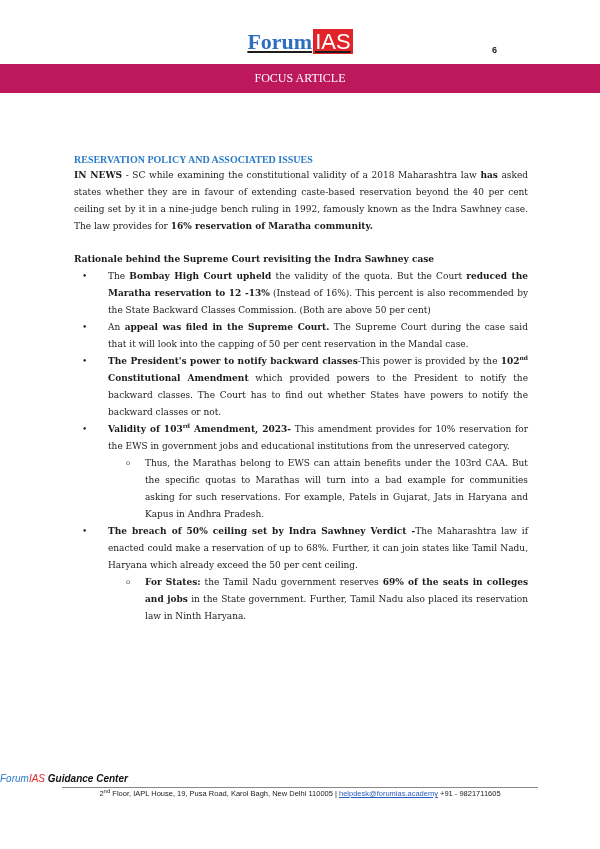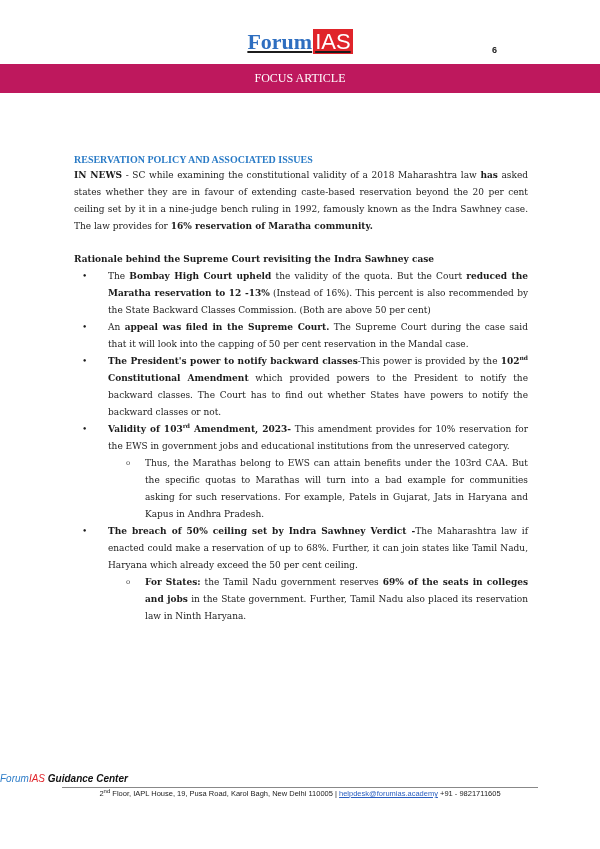--- a/index.html
+++ b/index.html
@@ -43,21 +43,21 @@
 <div class="logo">
   <span class="forum">Forum</span><span class="ias">IAS</span>
 </div>
 <div class="page-num">6</div>
 <div class="band">
   <span>FOCUS ARTICLE</span>
 </div>
 
 <div class="content">
   <div class="title">RESERVATION POLICY AND ASSOCIATED ISSUES</div>
-  <p><b>IN NEWS</b><span> - SC while examining the constitutional validity of a 2018 Maharashtra law </span><b>has</b><span> asked states whether they are in favour of extending caste-based reservation beyond the 20 per cent ceiling set by it in a nine-judge bench ruling in 1992, famously known as the Indra Sawhney case. The law provides for </span><b>16% reservation of Maratha community.</b></p>
+  <p><b>IN NEWS</b><span> - SC while examining the constitutional validity of a 2018 Maharashtra law </span><b>has</b><span> asked states whether they are in favour of extending caste-based reservation beyond the 40 per cent ceiling set by it in a nine-judge bench ruling in 1992, famously known as the Indra Sawhney case. The law provides for </span><b>16% reservation of Maratha community.</b></p>
 
   <p class="heading">Rationale behind the Supreme Court revisiting the Indra Sawhney case</p>
   <ul class="bullets">
     <li><span>The </span><b>Bombay High Court upheld</b><span> the validity of the quota. But the Court </span><b>reduced the Maratha reservation to 12 -13%</b><span> (Instead of 16%). This percent is also recommended by the State Backward Classes Commission. (Both are above 50 per cent)</span></li>
     <li><span>An </span><b>appeal was filed in the Supreme Court.</b><span> The Supreme Court during the case said that it will look into the capping of 50 per cent reservation in the Mandal case.</span></li>
   </ul>
 
   <ul class="bullets">
     <li><b>The President's power to notify backward classes</b><span>-This power is provided by the </span><b><span>102</span><sup>nd</sup><span> Constitutional Amendment</span></b><span> which provided powers to the President to notify the backward classes. The Court has to find out whether States have powers to notify the backward classes or not.</span></li>
     <li><b><span>Validity of 103</span><sup>rd</sup><span> Amendment, 2023-</span></b><span> This amendment provides for 10% reservation for the EWS in government jobs and educational institutions from the unreserved category.</span>

